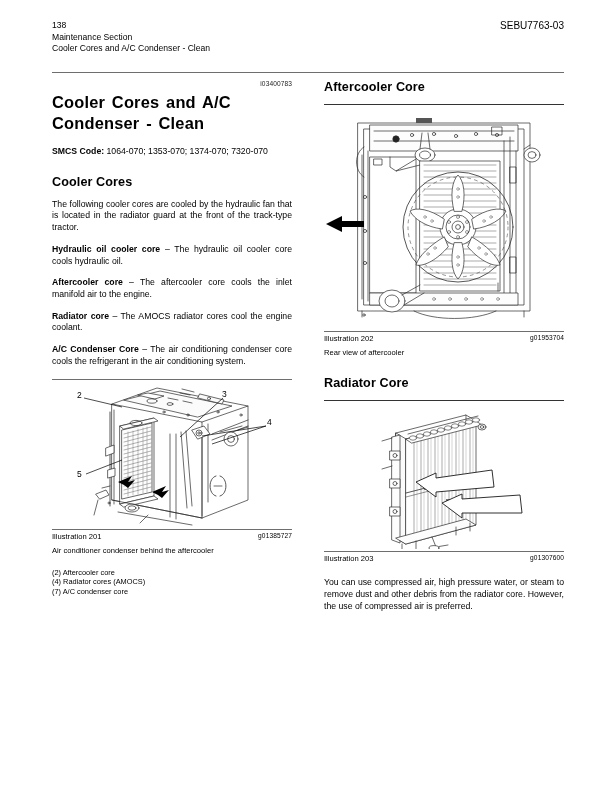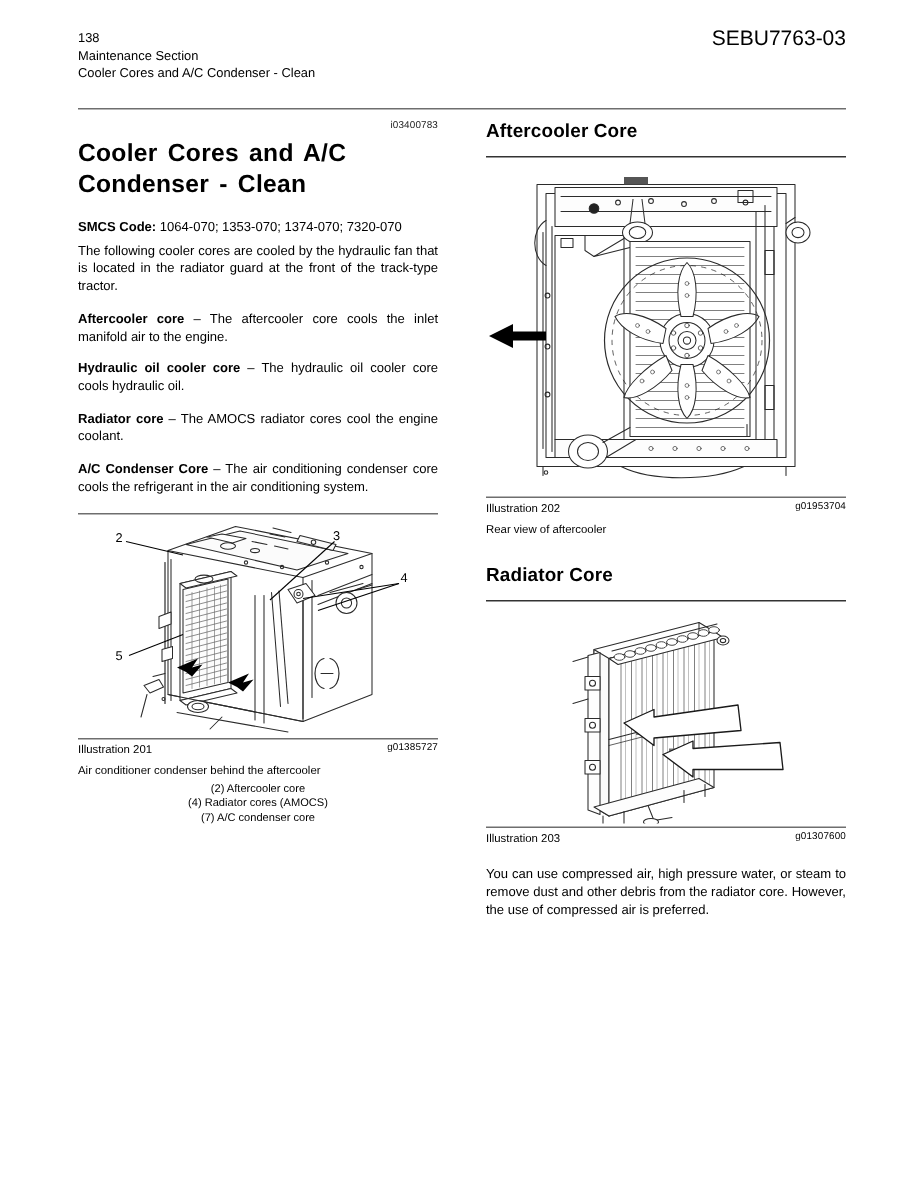--- a/index.html
+++ b/index.html
@@ -29,21 +29,21 @@
     top: 20px;
     width: 512px;
   }
   .hdr-left {
     float: left;
     font-size: 8.6px;
     line-height: 11.6px;
   }
   .hdr-right {
     float: right;
-    font-size: 14px;
+    font-size: 10px;
     line-height: 11.6px;
     margin-left: 31px;
   }
   .clr { clear: both; }
   .header-rule {
     position: absolute;
     left: 52px;
     top: 72px;
     width: 512px;
     height: 1px;
@@ -131,22 +131,21 @@
     letter-spacing: .1px;
   }
   .fig-desc {
     font-size: 7.6px;
     line-height: 10.4px;
     margin-top: 3px;
   }
   .fig-legend {
     font-size: 7.4px;
     line-height: 9.6px;
-    margin-top: 1px;
-    text-align: center;
+    margin-top: 11px;
   }
   .fig-legend div { white-space: nowrap; }
 
   
   .head-rule {
     width: 240px;
     height: 1.4px;
     background: #333;
     margin-top: 4px;
   }
@@ -168,26 +167,27 @@
   <div class="header-rule"></div>
 
   <div class="col col-left">
 
     <div class="docnum">i03400783</div>
 
     <h1 class="title">Cooler Cores and A/C Condenser - Clean</h1>
 
     <p class="smcs"><span class="b">SMCS Code:</span><span> 1064-070; 1353-070; 1374-070; 7320-070</span></p>
 
+    <h2 class="subhead">Cooler Cores</h2>
 
     <p class="body">The following cooler cores are cooled by the hydraulic fan that is located in the radiator guard at the front of the track-type tractor.</p>
 
+    <p class="body"><span class="b">Hydraulic oil cooler core</span><span> – The hydraulic oil cooler core cools hydraulic oil.</span></p>
+
     <p class="body"><span class="b">Aftercooler core</span><span> – The aftercooler core cools the inlet manifold air to the engine.</span></p>
-
-    <p class="body"><span class="b">Hydraulic oil cooler core</span><span> – The hydraulic oil cooler core cools hydraulic oil.</span></p>
 
     <p class="body"><span class="b">Radiator core</span><span> – The AMOCS radiator cores cool the engine coolant.</span></p>
 
     <p class="body"><span class="b">A/C Condenser Core</span><span> – The air conditioning condenser core cools the refrigerant in the air conditioning system.</span></p>
 
     <div class="figure">
       <div class="fig-rule"></div>
 
       <div class="fig-art">
         <svg width="240" height="145" viewBox="0 0 240 145" xmlns="http://www.w3.org/2000/svg">

